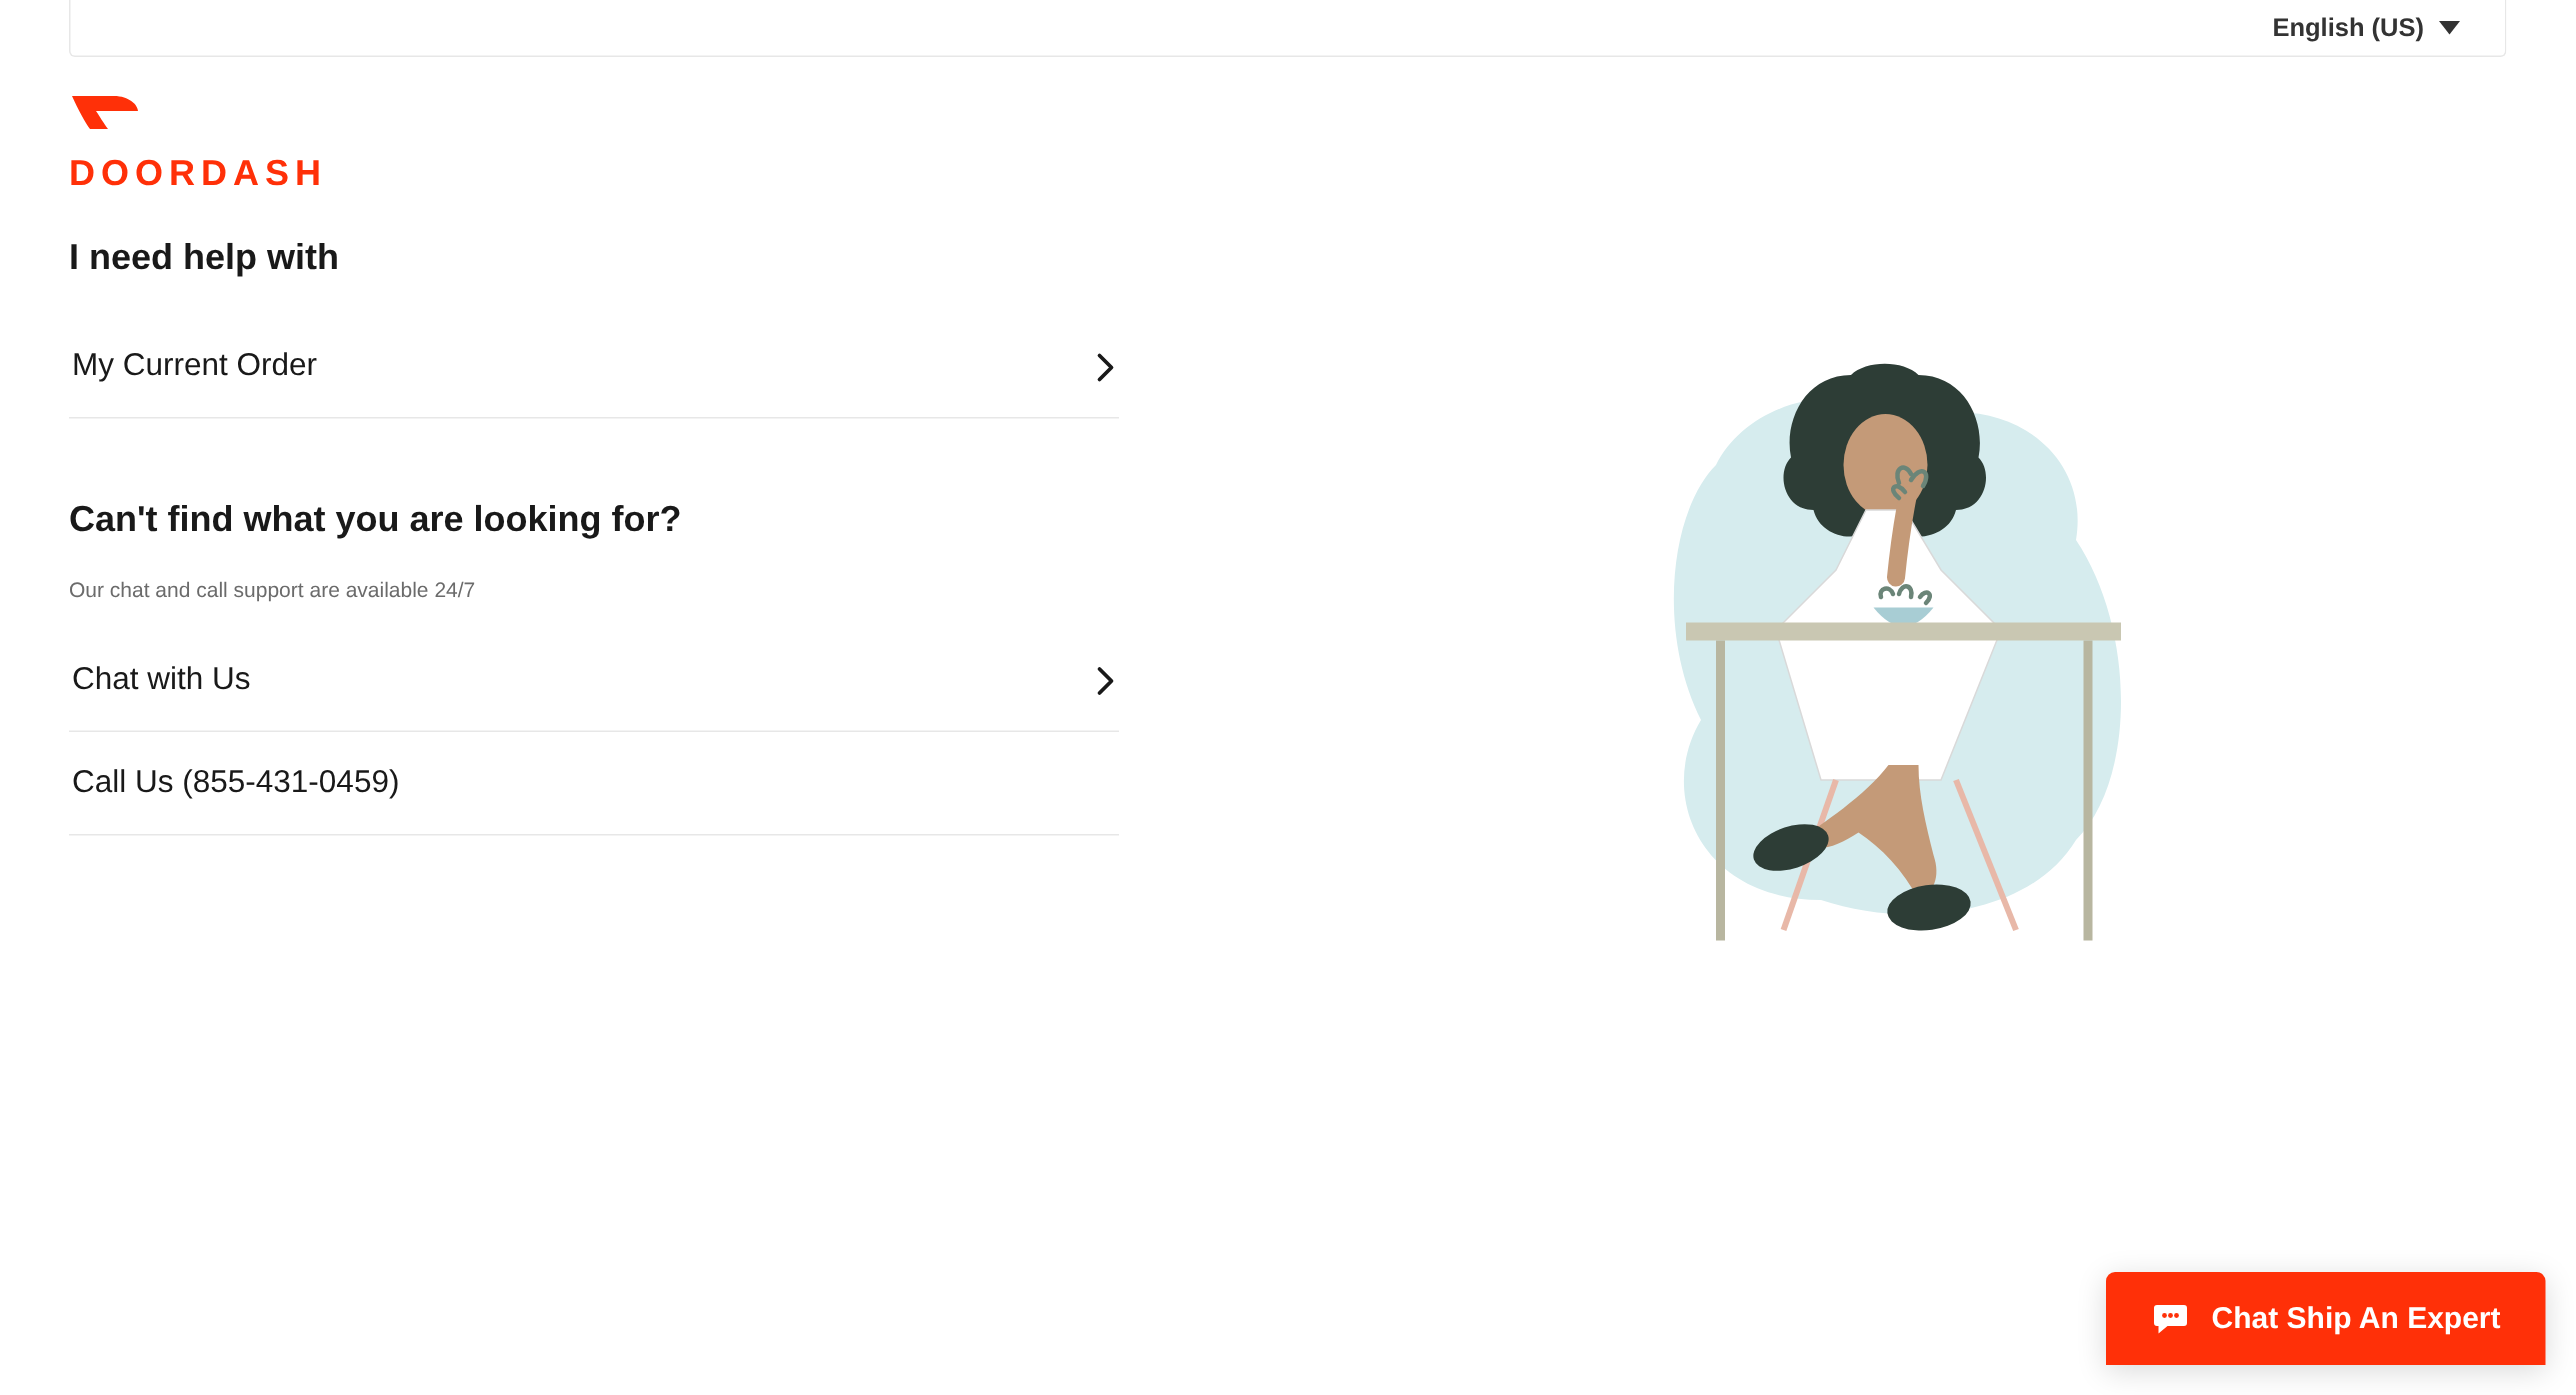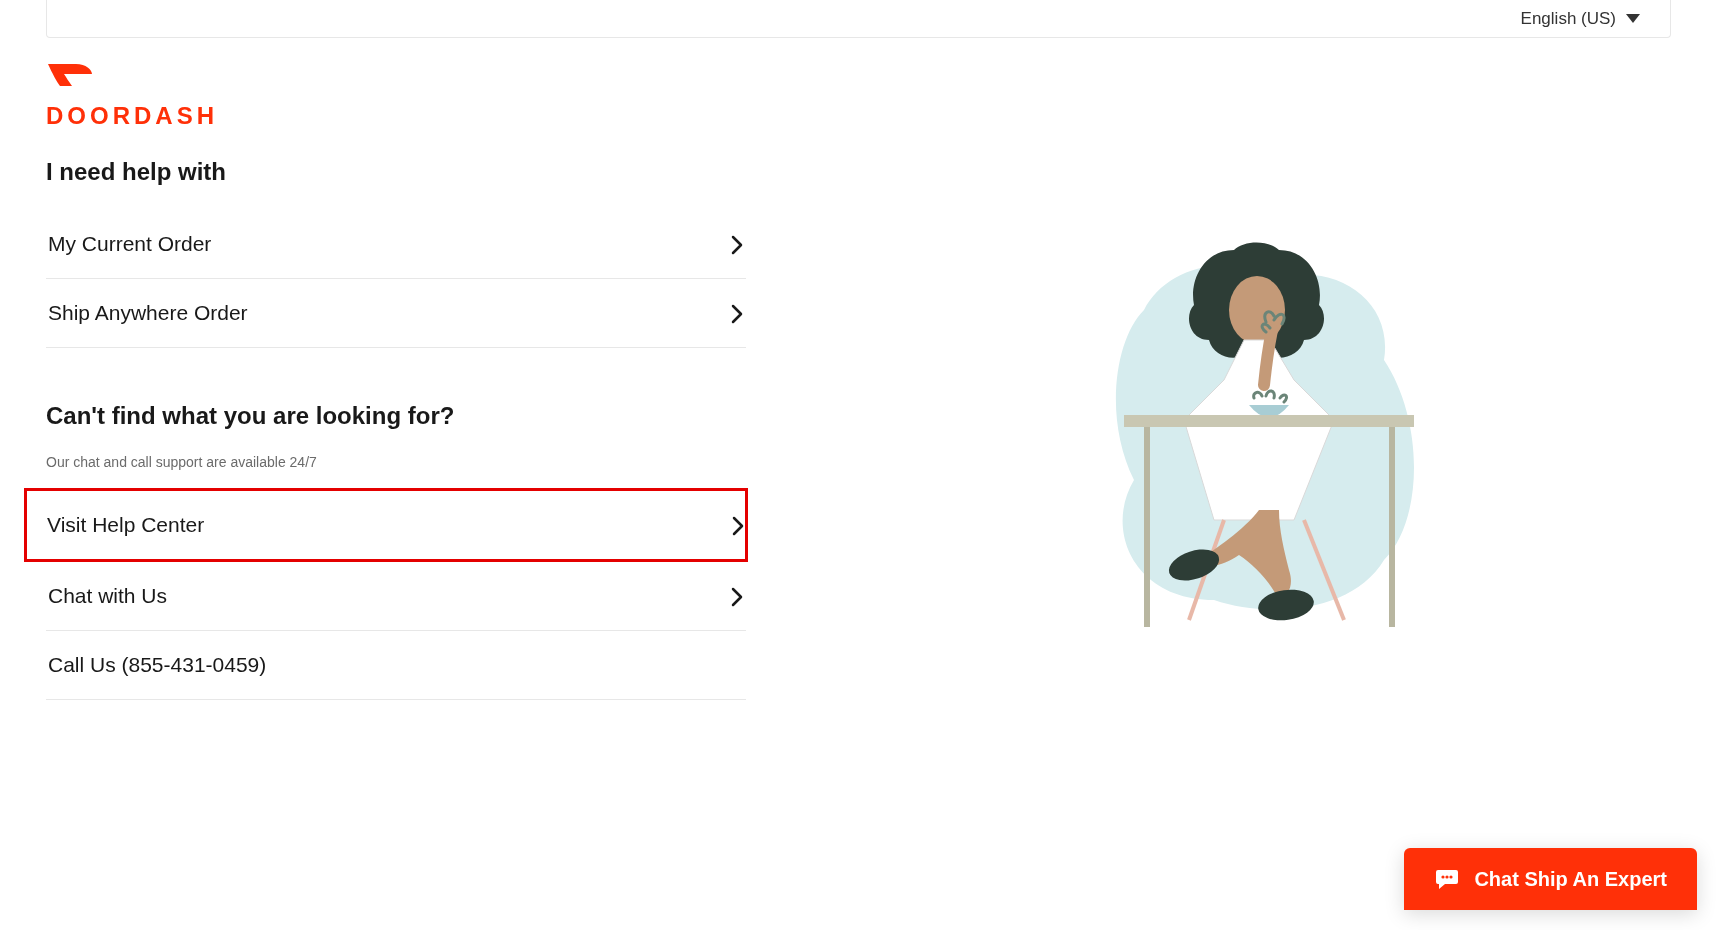--- a/index.html
+++ b/index.html
@@ -23,20 +23,21 @@
     border-top: none;
     border-radius: 0 0 4px 4px;
   }
   .lang {
     display: flex;
     align-items: center;
     gap: 10px;
     font-size: 17px;
     color: #333;
     cursor: pointer;
+    font-weight: bold;
   }
   .lang .caret {
     width: 0; height: 0;
     border-left: 7px solid transparent;
     border-right: 7px solid transparent;
     border-top: 9px solid #333;
   }
   .content {
     padding: 22px 46px 0 46px;
     display: flex;
@@ -162,42 +163,26 @@
     <h2 class="section-title">I need help with</h2>
     <div class="list" id="help-list">
         <div class="list-item">
           <span>My Current Order</span>
           <span class="chev">
             <svg width="14" height="22" viewBox="0 0 14 22">
               <path d="M3 3 L11 11 L3 19" stroke="#191919" stroke-width="2.5" fill="none" stroke-linecap="round" stroke-linejoin="round"></path>
             </svg>
           </span>
         </div>
-        <div class="list-item">
-          <span>Ship Anywhere Order</span>
-          <span class="chev">
-            <svg width="14" height="22" viewBox="0 0 14 22">
-              <path d="M3 3 L11 11 L3 19" stroke="#191919" stroke-width="2.5" fill="none" stroke-linecap="round" stroke-linejoin="round"></path>
-            </svg>
-          </span>
-        </div>
       </div>
 
     <div class="section2">
       <h2 class="section-title">Can't find what you are looking for?</h2>
       <div class="sub">Our chat and call support are available 24/7</div>
       <div class="list" id="more-list">
-          <div class="list-item highlighted">
-            <span>Visit Help Center</span>
-            <span class="chev">
-              <svg width="14" height="22" viewBox="0 0 14 22">
-                <path d="M3 3 L11 11 L3 19" stroke="#191919" stroke-width="2.5" fill="none" stroke-linecap="round" stroke-linejoin="round"></path>
-              </svg>
-            </span>
-          </div>
           <div class="list-item">
             <span>Chat with Us</span>
             <span class="chev">
               <svg width="14" height="22" viewBox="0 0 14 22">
                 <path d="M3 3 L11 11 L3 19" stroke="#191919" stroke-width="2.5" fill="none" stroke-linecap="round" stroke-linejoin="round"></path>
               </svg>
             </span>
           </div>
           <div class="list-item">
             <span>Call Us (855-431-0459)</span>

